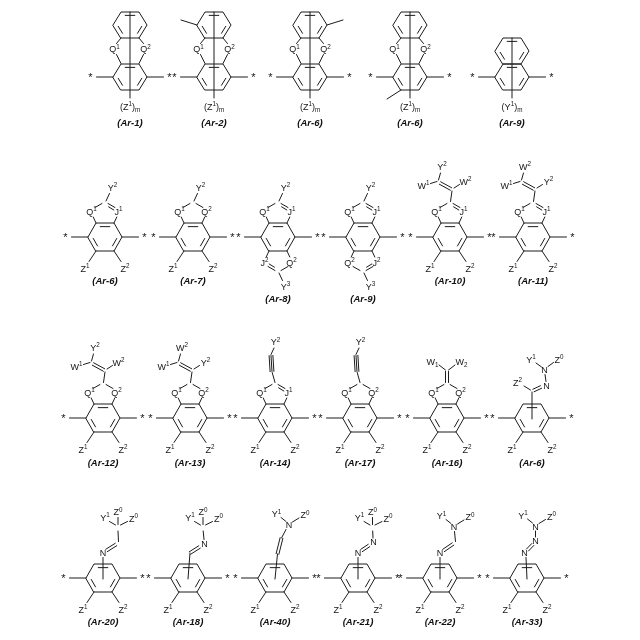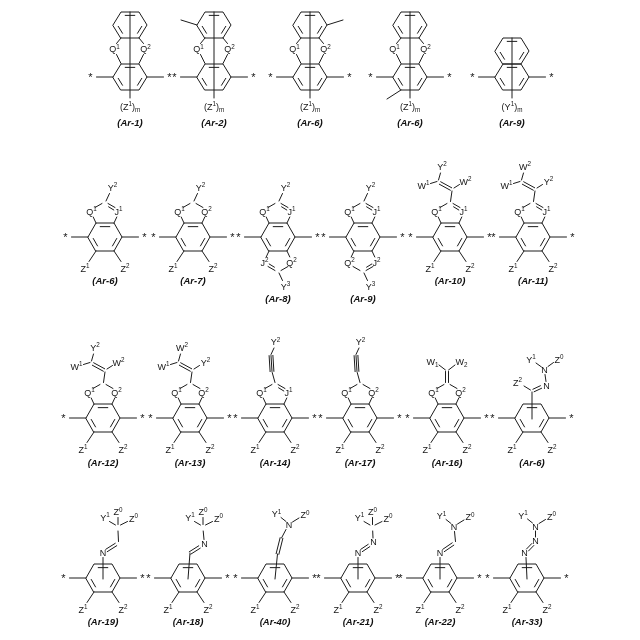--- a/index.html
+++ b/index.html
@@ -551,21 +551,21 @@
         <line x1="-17" y1="0" x2="-33.5" y2="0"></line>
         <text x="-39.5" y="4.2" text-anchor="middle" font-size="11">*</text>
         <line x1="17" y1="0" x2="33.5" y2="0"></line>
         <text x="39.5" y="4.2" text-anchor="middle" font-size="11">*</text>
         <line x1="-9" y1="14" x2="-16" y2="24.5"></line>
         <text x="-20" y="34.7" text-anchor="middle" font-size="9"><tspan dy="0">Z</tspan><tspan dy="-3.4" font-size="6.3">1</tspan></text>
         <line x1="9" y1="14" x2="16" y2="24.5"></line>
         <text x="20" y="34.7" text-anchor="middle" font-size="9"><tspan dy="0">Z</tspan><tspan dy="-3.4" font-size="6.3">2</tspan></text>
       </g>
     </svg>
-    <div class="cap">(Ar-19)</div>
+    <div class="cap">(Ar-20)</div>
   </div>
 <div class="struct" style="left: 136px; top: 503px;">
     <svg viewBox="-52 -75 104 112" width="104" height="112">
       <g>
         <polygon points="-17,0 -9,-14 9,-14 17,0 9,14 -9,14"></polygon>
         <line x1="-4.7951999999999995" y1="-10.36" x2="4.7951999999999995" y2="-10.36"></line>
         <line x1="11.7512" y1="1.4504000000000001" x2="7.4888" y2="8.9096"></line>
         <line x1="-7.4888" y1="8.9096" x2="-11.7512" y2="1.4504000000000001"></line>
         <line x1="0" y1="1" x2="2" y2="-25"></line>
         <line x1="2.7475901879431746" y1="-23.81631553575664" x2="12.247590187943175" y2="-29.81631553575664"></line>

